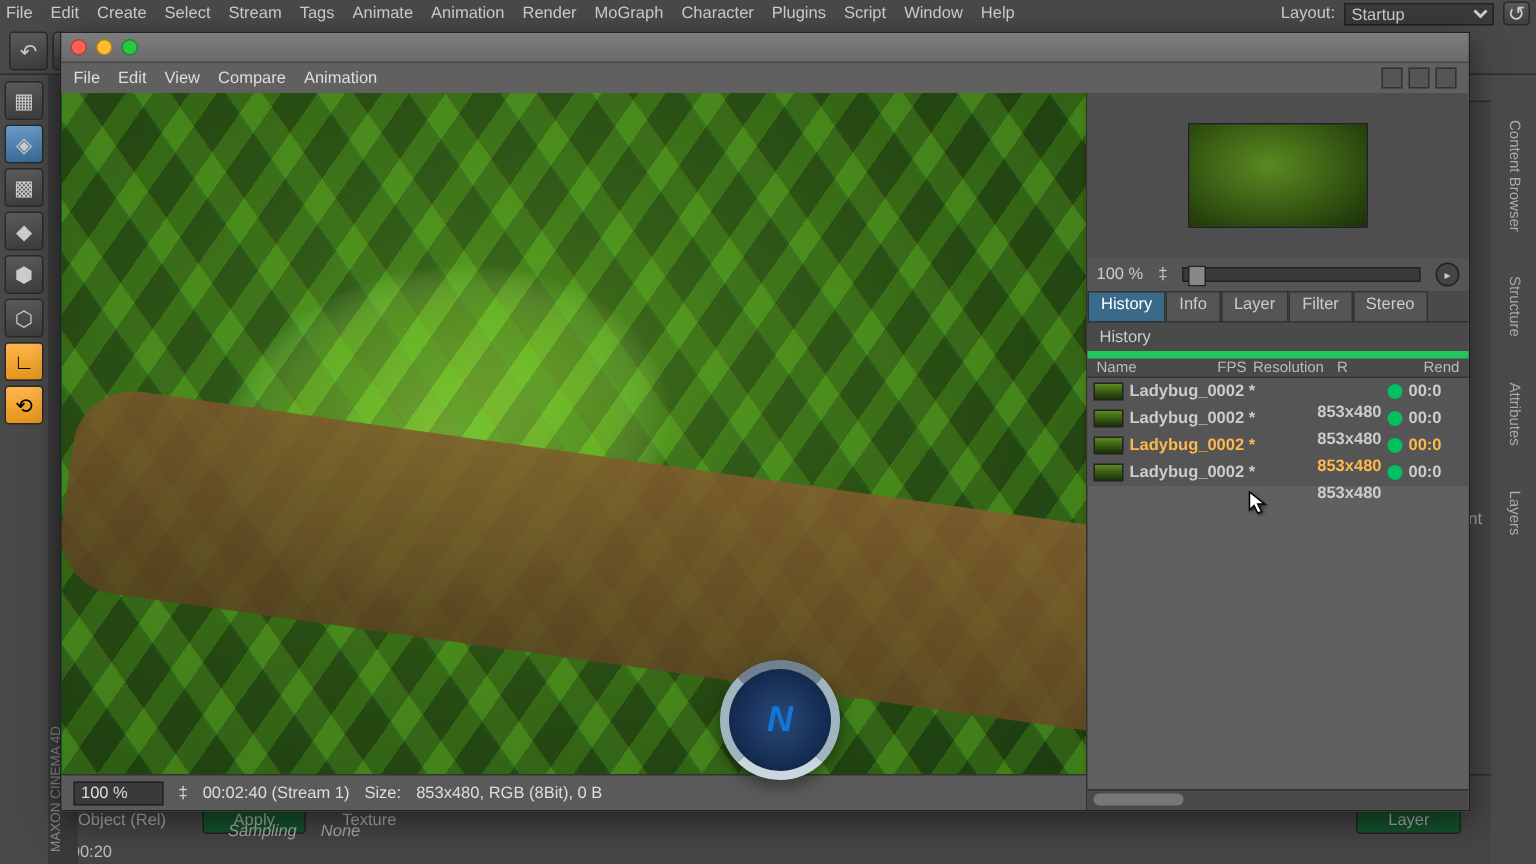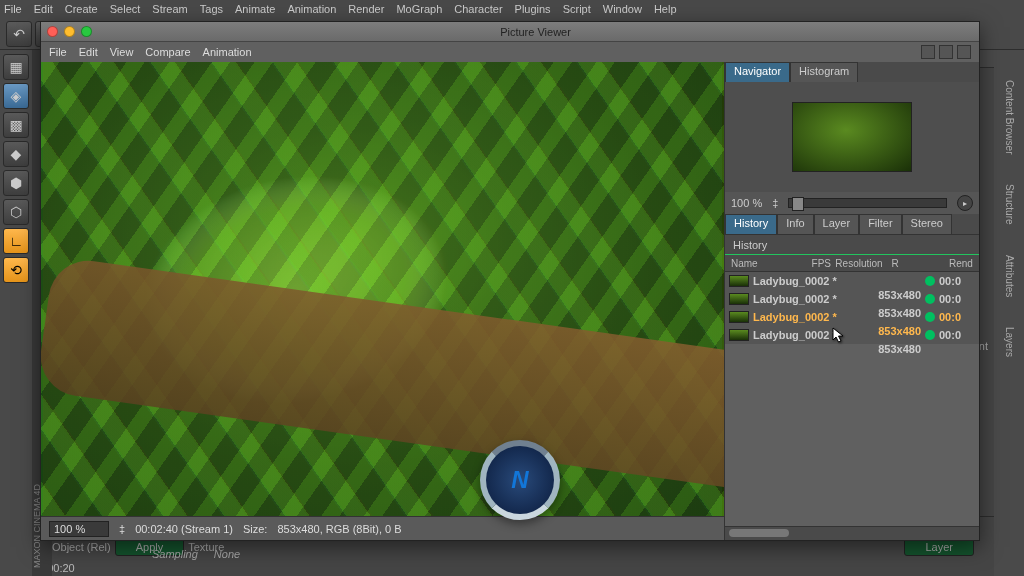--- a/index.html
+++ b/index.html
@@ -53,21 +53,21 @@
 .pv-tab.active { background: #3a6a8a; color: #fff; }
 .nav-thumb { height: 110px; background: #4e4e4e; display: flex; align-items: center; justify-content: center; }
 .nav-thumb .thumb { width: 120px; height: 70px; background: radial-gradient(ellipse at 45% 40%, #5a8a20, #1a3008); border: 1px solid #222; }
 .nav-zoom { height: 22px; background: #555; display: flex; align-items: center; padding: 0 6px; gap: 10px; font-size: 11px; }
 .nav-zoom .slider { flex: 1; height: 10px; background: #3a3a3a; border: 1px solid #222; position: relative; }
 .nav-zoom .slider::after { content:""; position:absolute; left:2%; top:-2px; width:10px; height:12px; background:#888; border:1px solid #222; }
 .nav-zoom .play { width:16px; height:16px; border:1px solid #222; background:#444; border-radius:50%; display:flex; align-items:center; justify-content:center; font-size:8px; }
 
 .pv-tabs2 { display: flex; height: 20px; background: #4a4a4a; }
 .hist-header { height: 20px; background: #4a4a4a; display: flex; align-items: center; padding: 0 8px; font-size: 11px; color: #ccc; border-top: 1px solid #333; }
-.hist-cols { display: flex; height: 18px; background: #4a4a4a; font-size: 10px; color: #bbb; align-items: center; border-top: 1px solid #22c55e; border-bottom: 1px solid #333; }
+.hist-cols { display: flex; height: 18px; background: #4a4a4a; font-size: 10px; color: #bbb; align-items: center; border-top: 5px solid #22c55e; border-bottom: 1px solid #333; }
 .hist-cols div:nth-child(1){ width: 80px; padding-left: 6px; }
 .hist-cols div:nth-child(2){ width: 26px; text-align: right; }
 .hist-cols div:nth-child(3){ width: 56px; text-align: center; }
 .hist-cols div:nth-child(4){ width: 16px; text-align: center; }
 .hist-cols div:nth-child(5){ min-width: 30px; margin-left: 46px; }
 .hist-rows { background: #555; font-size: 11px; }
 .hist-row { height: 18px; display: flex; align-items: center; padding: 0 4px; gap: 4px; color: #ccc; font-weight: bold; }
 .hist-row.sel { color: #ffb84d; }
 .hist-row .th { width: 20px; height: 12px; background: linear-gradient(#5a8a20,#1a3008); border:1px solid #222; }
 .hist-row .nm { width: 88px; white-space: nowrap; overflow: hidden; }
@@ -75,21 +75,21 @@
 .hist-row .res { width: 52px; text-align: right; margin-top: 28px; }
 .hist-row .dot2 { width: 10px; height: 10px; border-radius:50%; background:#00c060; }
 .hist-row .time { width: 30px; }
 .hist-scroll { flex: 1; }
 .hist-hbar { height: 14px; background: #4a4a4a; border-top: 1px solid #333; position: relative; }
 .hist-hbar::after { content:""; position:absolute; left:4px; top:2px; width:60px; height:8px; background:#777; border-radius:4px; }
 
 
 .bg-panels { position: absolute; right: 0; top: 0; width: 360px; height: 100%; background: #454545; }
 .bg-panels .row1 { height: 18px; background: #4a4a4a; display:flex; align-items:center; gap:12px; padding:0 8px; font-size:11px; color:#ccc; border-bottom:1px solid #2d2d2d;}
-.bg-bottom { position:absolute; left:0; bottom:0; width:100%; height:60px; background:#454545; border-top:1px solid #2d2d2d; display:flex; align-items:center; font-size:11px; color:#aaa; gap:4px; padding: 0 20px;}
+.bg-bottom { position:absolute; left:0; bottom:0; width:100%; height:60px; background:#454545; border-top:1px solid #2d2d2d; display:flex; align-items:center; font-size:11px; color:#aaa; gap:24px; padding: 0 20px;}
 .bg-bottom .btn { padding:2px 20px; background:#14532d; border:1px solid #222; border-radius:3px; }
 .time-ind { position:absolute; left:6px; bottom:2px; font-size:11px; color:#bbb; }
 
 .logo { position:absolute; left: 480px; top: 440px; width:80px; height:80px; z-index: 10; }
 .logo .ring { width:80px; height:80px; border-radius:50%; border: 6px solid #a0b5c0; border-top-color:#708090; border-bottom-color:#cad7df; box-shadow: 0 4px 10px rgba(0,0,0,0.4); display:flex; align-items:center; justify-content:center; background: radial-gradient(#294a7a, #0a1a3a); }
 .logo .ring span { color:#1276d8; font-size:24px; font-weight:bold; font-style:italic; }
 
 .brand { position:absolute; left:0; bottom:0; width:20px; height:100px; background:#3a3a3a; color:#888; font-size:9px; writing-mode:vertical-rl; transform: rotate(180deg); text-align:center; padding:4px 0;}
 
 .cursor { position: absolute; left: 832px; top: 327px; width: 14px; height: 18px; z-index: 50; pointer-events: none; }
@@ -107,20 +107,25 @@
   <span>Tags</span>
   <span>Animate</span>
   <span>Animation</span>
   <span>Render</span>
   <span>MoGraph</span>
   <span>Character</span>
   <span>Plugins</span>
   <span>Script</span>
   <span>Window</span>
   <span>Help</span>
+  <span class="layout">
+    <span>Layout:</span>
+    <select><option>Startup</option></select>
+    <span class="tool-btn" style="width:18px;height:16px">↺</span>
+  </span>
 </div>
 
 <div class="main-toolbar">
   <div class="tool-btn">↶</div>
   <div class="tool-btn">↷</div>
   <div class="tool-sep"></div>
   <div class="tool-btn orange">▣</div>
   <div class="tool-btn orange">✥</div>
   <div class="tool-btn orange">◫</div>
   <div class="tool-btn orange">◯</div>
@@ -193,21 +198,20 @@
     <span>Attributes</span>
     <span>Layers</span>
   </div>
 </div>
 
 <div class="pv-window">
   <div class="pv-titlebar">
     <span class="dot red"></span>
     <span class="dot yel"></span>
     <span class="dot grn"></span>
-    <span class="title">Picture Viewer</span>
   </div>
   <div class="pv-menubar">
     <span>File</span>
     <span>Edit</span>
     <span>View</span>
     <span>Compare</span>
     <span>Animation</span>
     <div class="icons-right">
       <span></span>
       <span></span>
@@ -221,24 +225,20 @@
       </div>
       <div class="pv-status">
         <input class="zoom" value="100 %" style="">
         <span>‡</span>
         <span>00:02:40 (Stream 1)</span>
         <span>Size:</span>
         <span>853x480, RGB (8Bit), 0 B</span>
       </div>
     </div>
     <div class="pv-side">
-      <div class="pv-tabs1">
-        <div class="pv-tab active">Navigator</div>
-        <div class="pv-tab">Histogram</div>
-      </div>
       <div class="nav-thumb">
           <div class="thumb"></div>
         </div>
       <div class="nav-zoom">
         <span>100 %</span>
         <span>‡</span>
         <div class="slider"></div>
         <div class="play">▸</div>
       </div>
       <div class="pv-tabs2">

